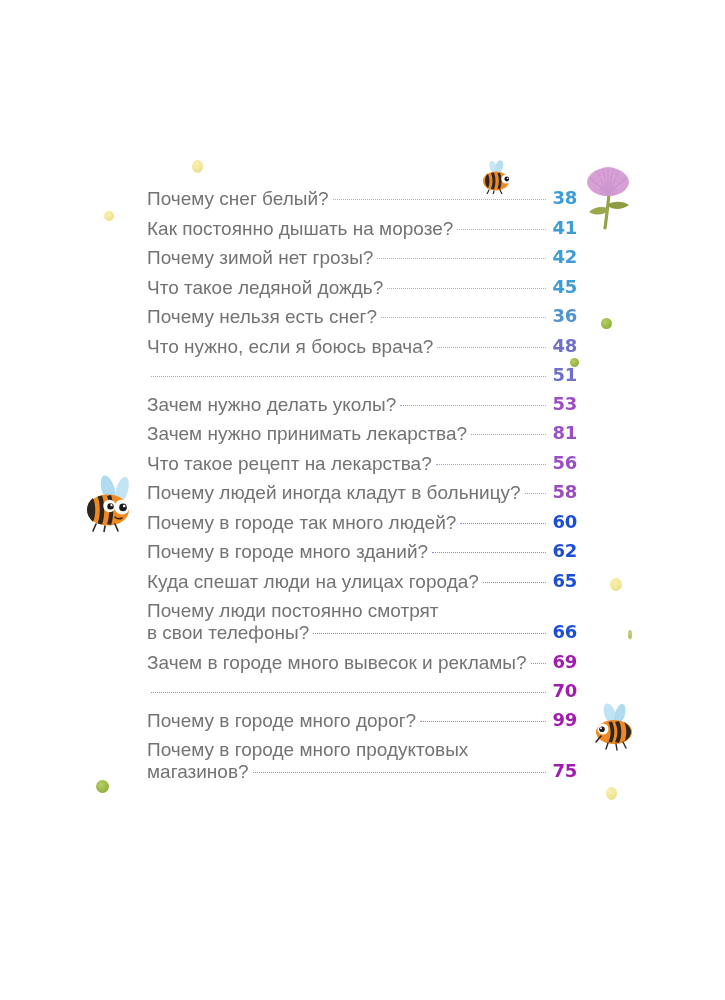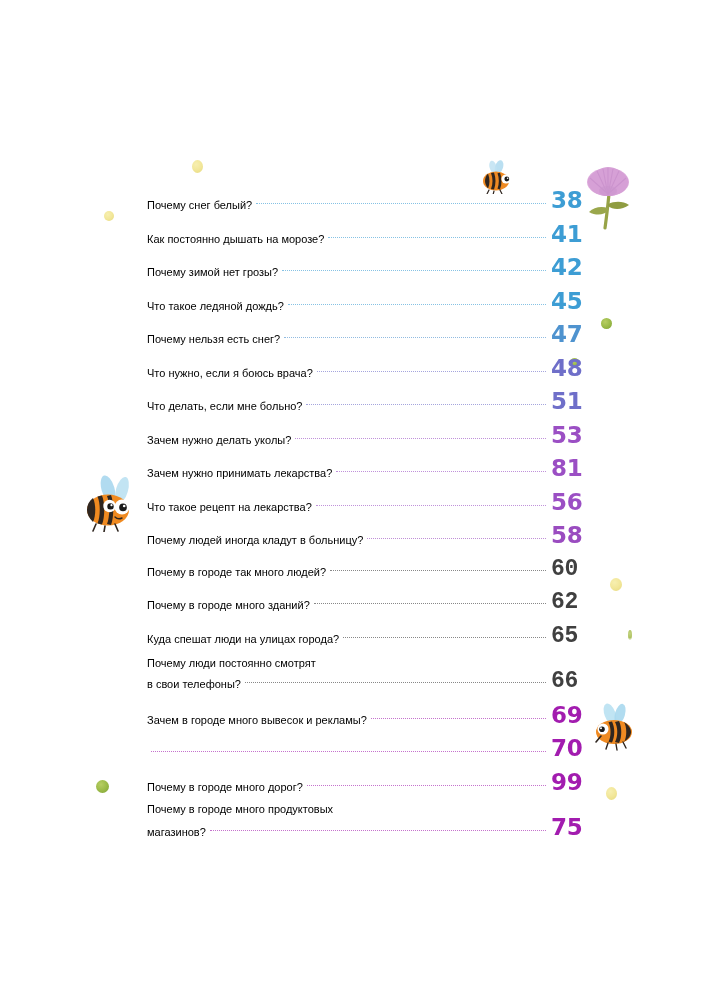--- a/index.html
+++ b/index.html
@@ -38,23 +38,23 @@
   }
 
   .entry-line {
     display: flex;
     align-items: baseline;
     width: 100%;
     white-space: nowrap;
   }
 
   .entry-title {
-    font-size: 11px;
+    font-size: 19px;
     font-weight: 400;
-    color: #000000;
+    color: #737373;
     letter-spacing: 0.0px;
     flex: 0 0 auto;
   }
 
   
   .entry-line.cont .entry-title {
     flex: 0 0 auto;
   }
 
   .leaders {
@@ -72,35 +72,35 @@
     right: 0;
     bottom: 0.30em;
     height: 0;
     border-bottom: 1.6px dotted currentColor;
     opacity: 0.62;
   }
 
   .entry-page {
     flex: 0 0 auto;
     width: 26px;
-    text-align: center;
-    font-size: 23px;
+    text-align: right;
+    font-size: 18px;
     font-weight: 600;
     font-family: "DejaVu Sans", sans-serif;
     letter-spacing: -0.3px;
     transform: translateY(-1px);
   }
 
   
   .c-blue   { color: #3d9dd4; }
   .c-blue2  { color: #4f93cf; }
   .c-violet { color: #6f6fc9; }
   .c-purple { color: #9b4fc4; }
   .c-purple2{ color: #9a4cc0; }
-  .c-teal   { color: #404040; font-family: Liberation Mono, monospace; }
+  .c-teal   { color: #1d4ed8; }
   .c-teal2  { color: #a21caf; }
 
   
   .dot {
     position: absolute;
     border-radius: 50%;
     pointer-events: none;
   }
   .dot.yellow {
     background: radial-gradient(circle at 38% 34%, #f7efb0 0%, #f2e79a 48%, #ece08c 74%, rgba(236,224,140,0.15) 100%);
@@ -246,33 +246,32 @@
         <div class="entry-line">
           <span class="entry-title">Что такое ледяной дождь?</span>
           <span class="leaders c-blue"></span>
           <span class="entry-page c-blue">45</span>
         </div>
       </div>
       <div class="toc-entry">
         <div class="entry-line">
           <span class="entry-title">Почему нельзя есть снег?</span>
           <span class="leaders c-blue2"></span>
-          <span class="entry-page c-blue2">47</span>
+          <span class="entry-page c-blue2">36</span>
         </div>
       </div>
       <div class="toc-entry">
         <div class="entry-line">
           <span class="entry-title">Что нужно, если я боюсь врача?</span>
           <span class="leaders c-violet"></span>
           <span class="entry-page c-violet">48</span>
         </div>
       </div>
       <div class="toc-entry">
         <div class="entry-line">
-          <span class="entry-title">Что делать, если мне больно?</span>
           <span class="leaders c-violet"></span>
           <span class="entry-page c-violet">51</span>
         </div>
       </div>
       <div class="toc-entry">
         <div class="entry-line">
           <span class="entry-title">Зачем нужно делать уколы?</span>
           <span class="leaders c-purple"></span>
           <span class="entry-page c-purple">53</span>
         </div>

